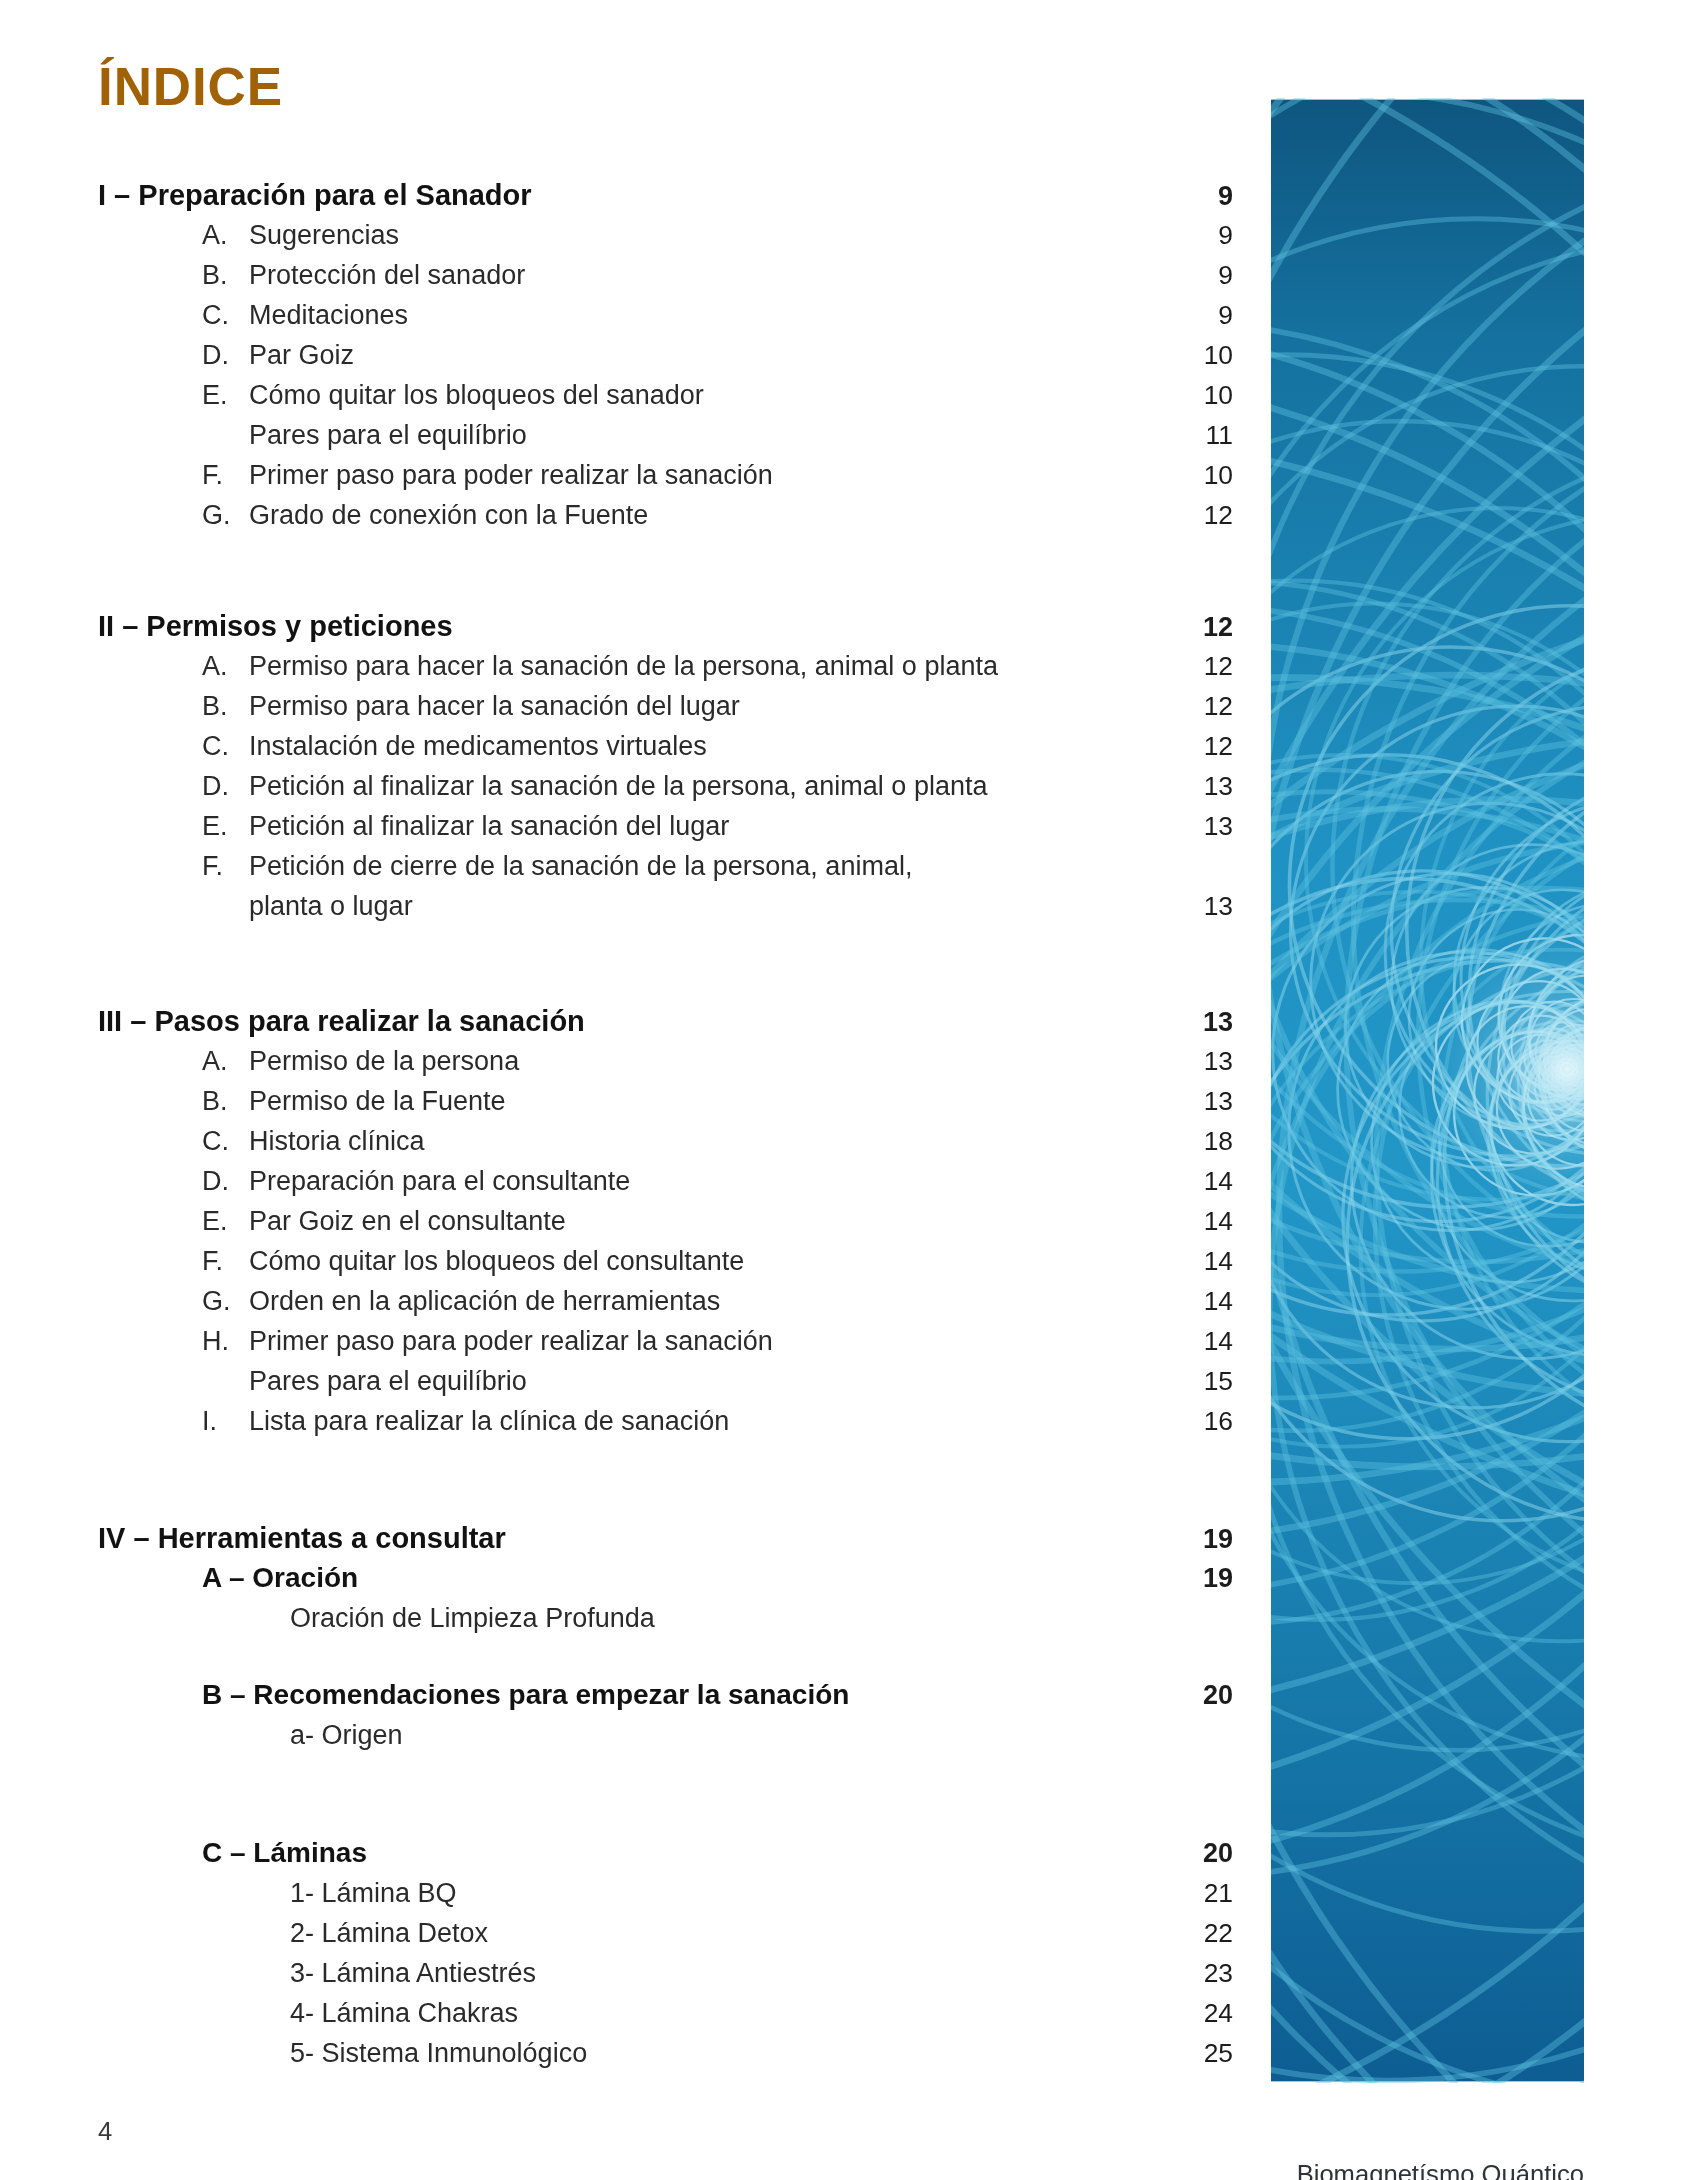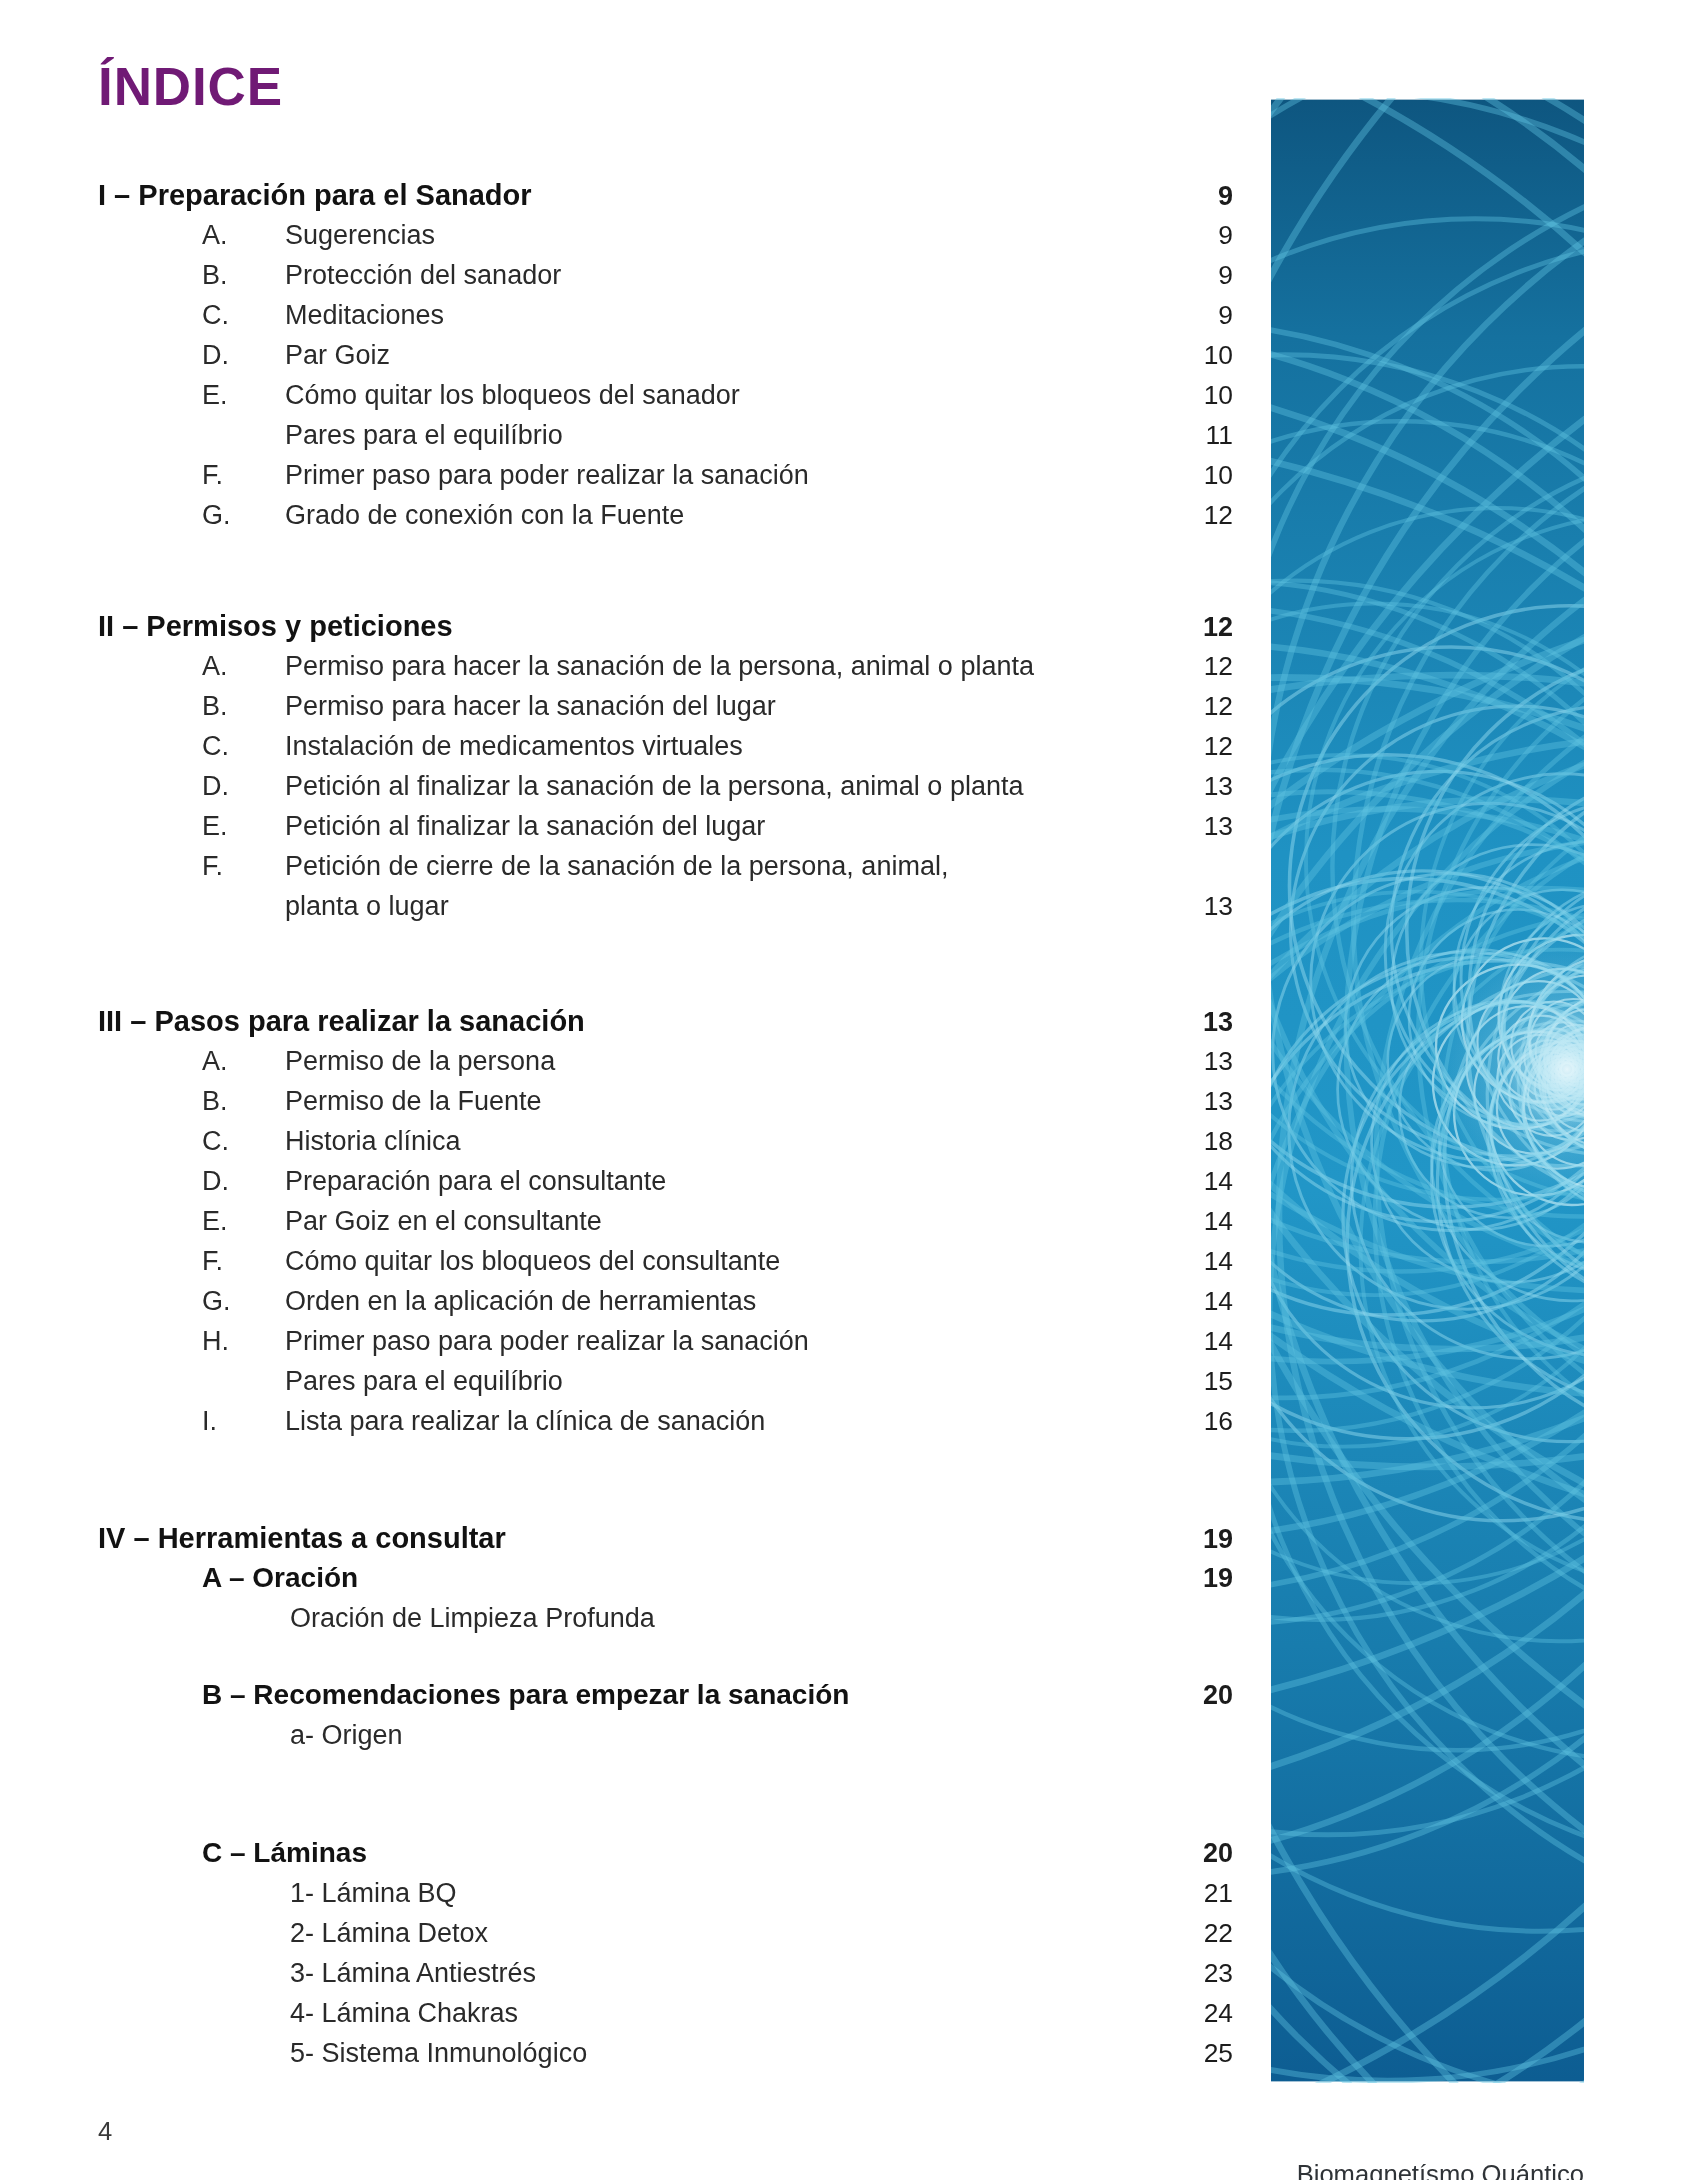--- a/index.html
+++ b/index.html
@@ -7,31 +7,30 @@
   body {
     width:1685px; height:2181px;
     position:relative;
     font-family:"Liberation Sans", sans-serif;
     color:#262626;
     overflow:hidden;
   }
   .title {
     position:absolute; left:98px; top:56px;
     font-size:53px; font-weight:700; letter-spacing:0.9px;
-    color:#701a75;
+    color:#a16207;
   }
   .toc-block {
     position:absolute; left:98px; width:1135px;
   }
   .row {
     display:flex; align-items:baseline;
     height:40px; line-height:40px;
     font-size:27px; color:#2a2a2a;
     white-space:nowrap;
-    gap:36px;
   }
   .row .page-num {
     margin-left:auto; text-align:right;
     font-size:26.4px; color:#1c1c1c;
   }
   .sec-head { font-weight:700; font-size:29px; color:#121212; }
   .sec-head .page-num { font-weight:700; font-size:27px; }
   .sub-head { font-weight:700; font-size:28px; color:#121212; padding-left:104px; }
   .sub-head .page-num { font-weight:700; font-size:27px; }
   .entry { padding-left:104px; }

